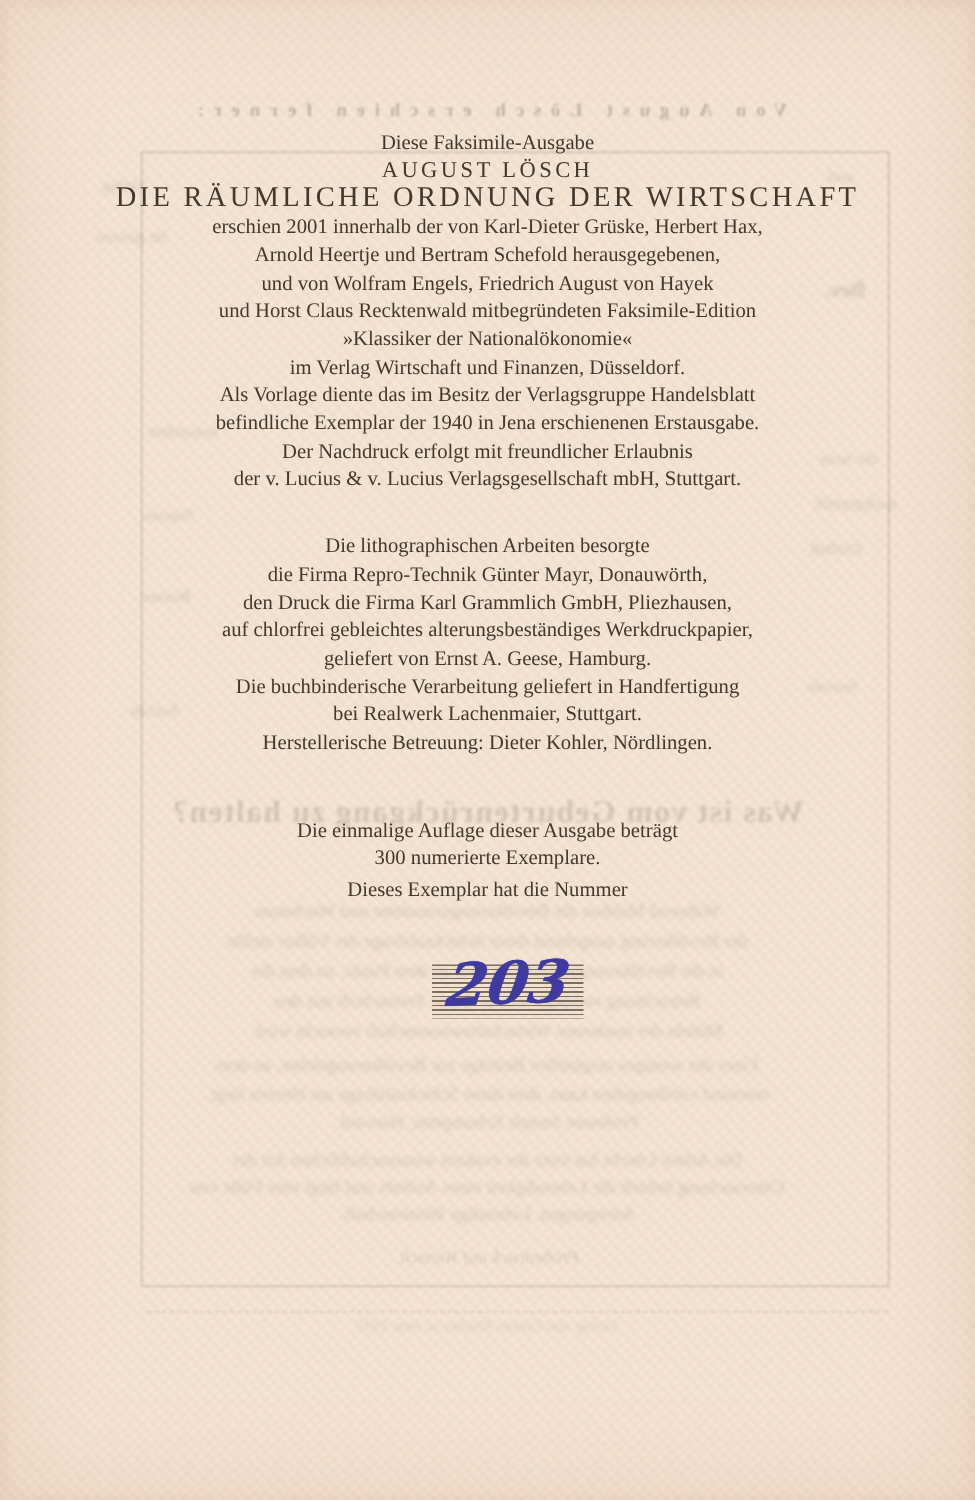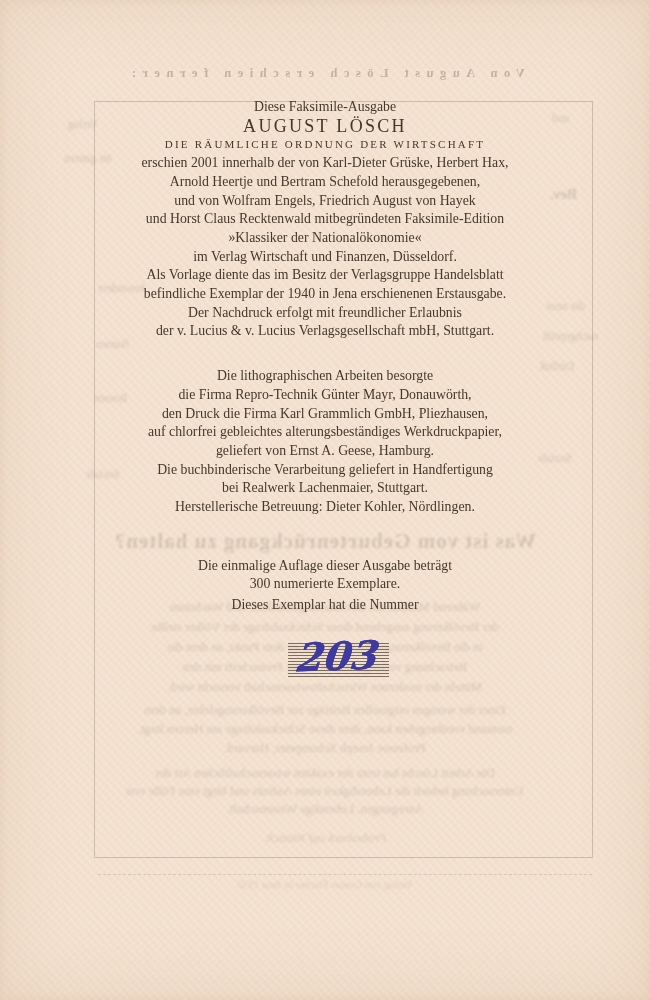--- a/index.html
+++ b/index.html
@@ -66,27 +66,27 @@
   .g-margins-left div:nth-child(6){left:86px;top:468px;}
   .g-margins-right div:nth-child(1){left:552px;top:112px;}
   .g-margins-right div:nth-child(2){left:550px;top:186px;font-weight:bold;font-size:15px;opacity:.30;}
   .g-margins-right div:nth-child(3){left:546px;top:300px;}
   .g-margins-right div:nth-child(4){left:543px;top:330px;}
   .g-margins-right div:nth-child(5){left:540px;top:360px;}
   .g-margins-right div:nth-child(6){left:538px;top:452px;}
 
   
   .main{
-    position:absolute;left:0;top:98px;width:650px;
+    position:absolute;left:0;top:86px;width:650px;
     text-align:center;color:#42382c;
     font-size:13.8px;line-height:18.7px;
   }
   .line{white-space:nowrap;}
-  .caps{letter-spacing:2.3px;font-size:18px;}
-  .caps.title{font-size:11px;letter-spacing:2.2px;}
+  .caps{letter-spacing:2.3px;font-size:15px;}
+  .caps.title{font-size:19px;letter-spacing:2.2px;}
   .block-production{margin-top:26px;font-family:Liberation Serif, serif;}
   .block-limitation{margin-top:40px;}
   .caption{margin-top:2px;}
 
   
   .ruled-box{
     position:absolute;left:288px;top:643px;width:101px;height:36px;
     background:repeating-linear-gradient(
       to bottom,
       rgba(92,82,70,0.8) 0px, rgba(92,82,70,0.8) 0.9px,

